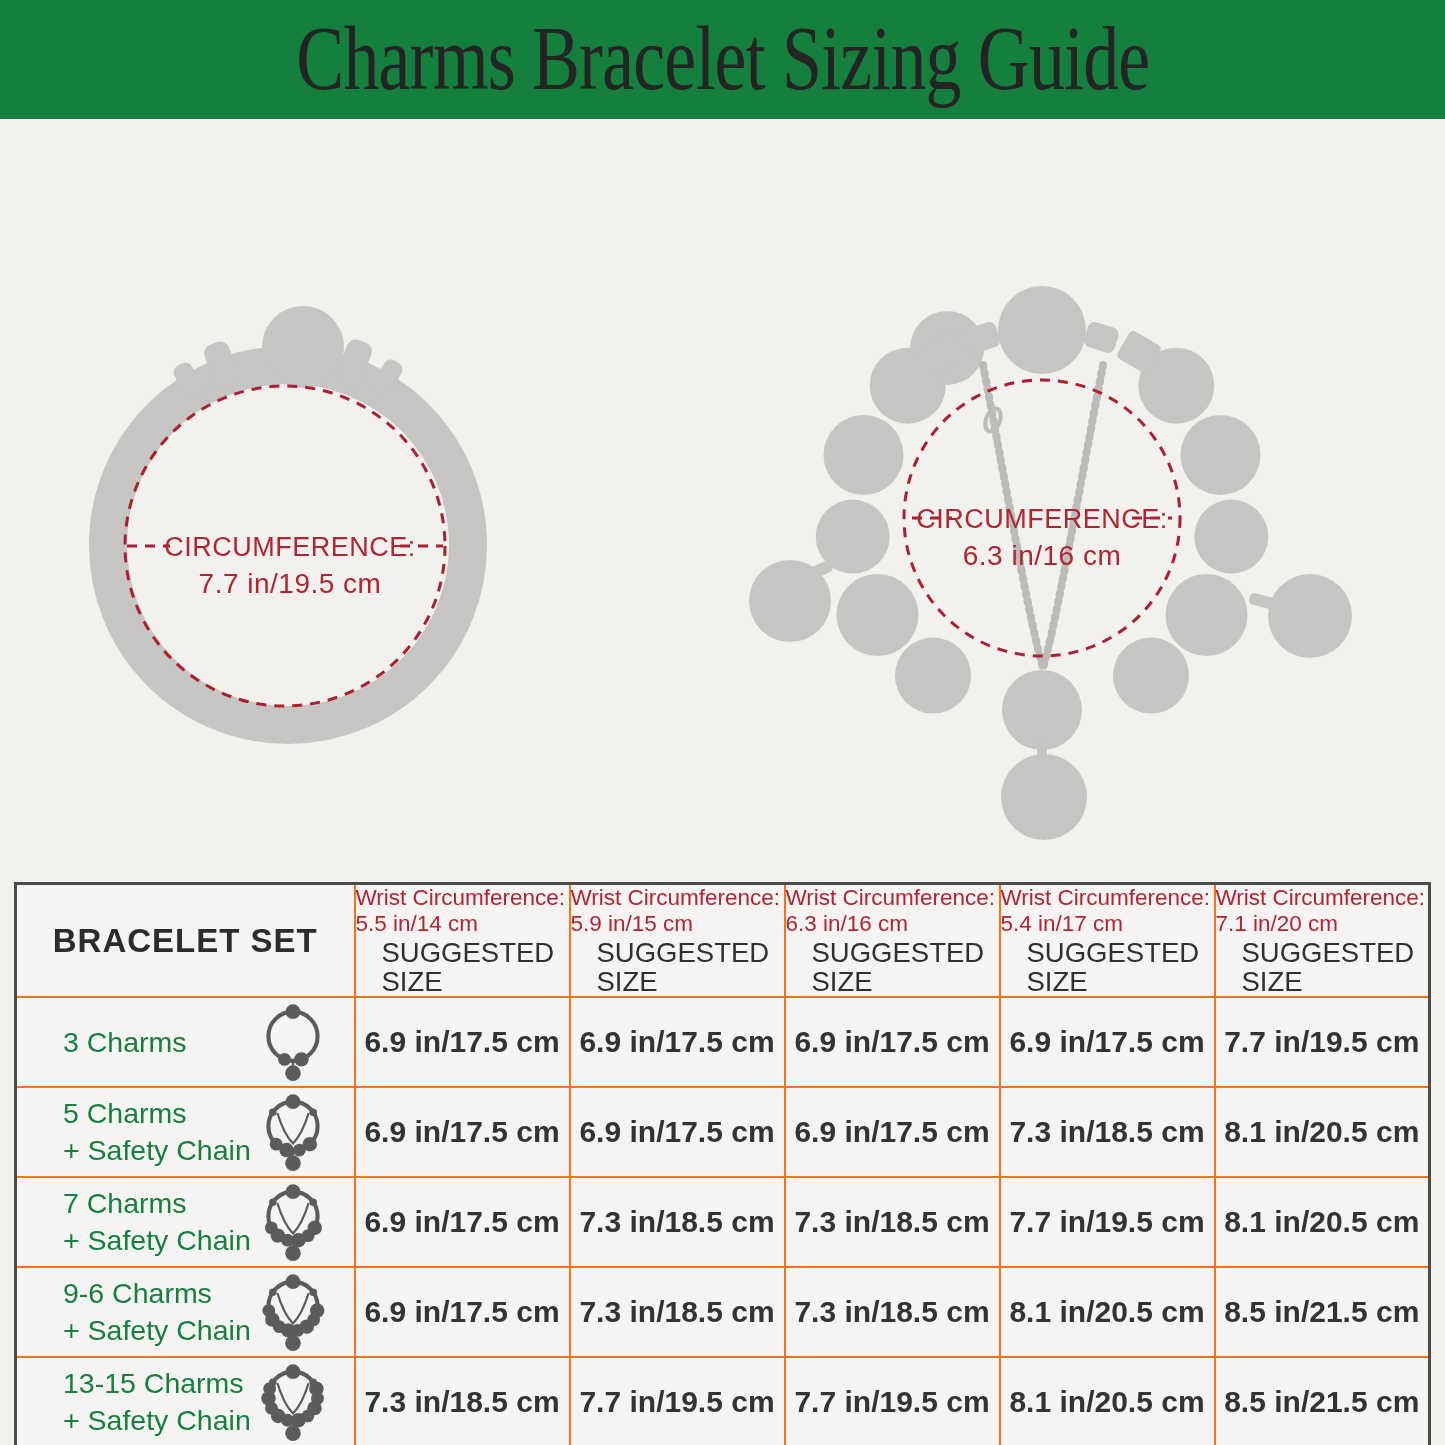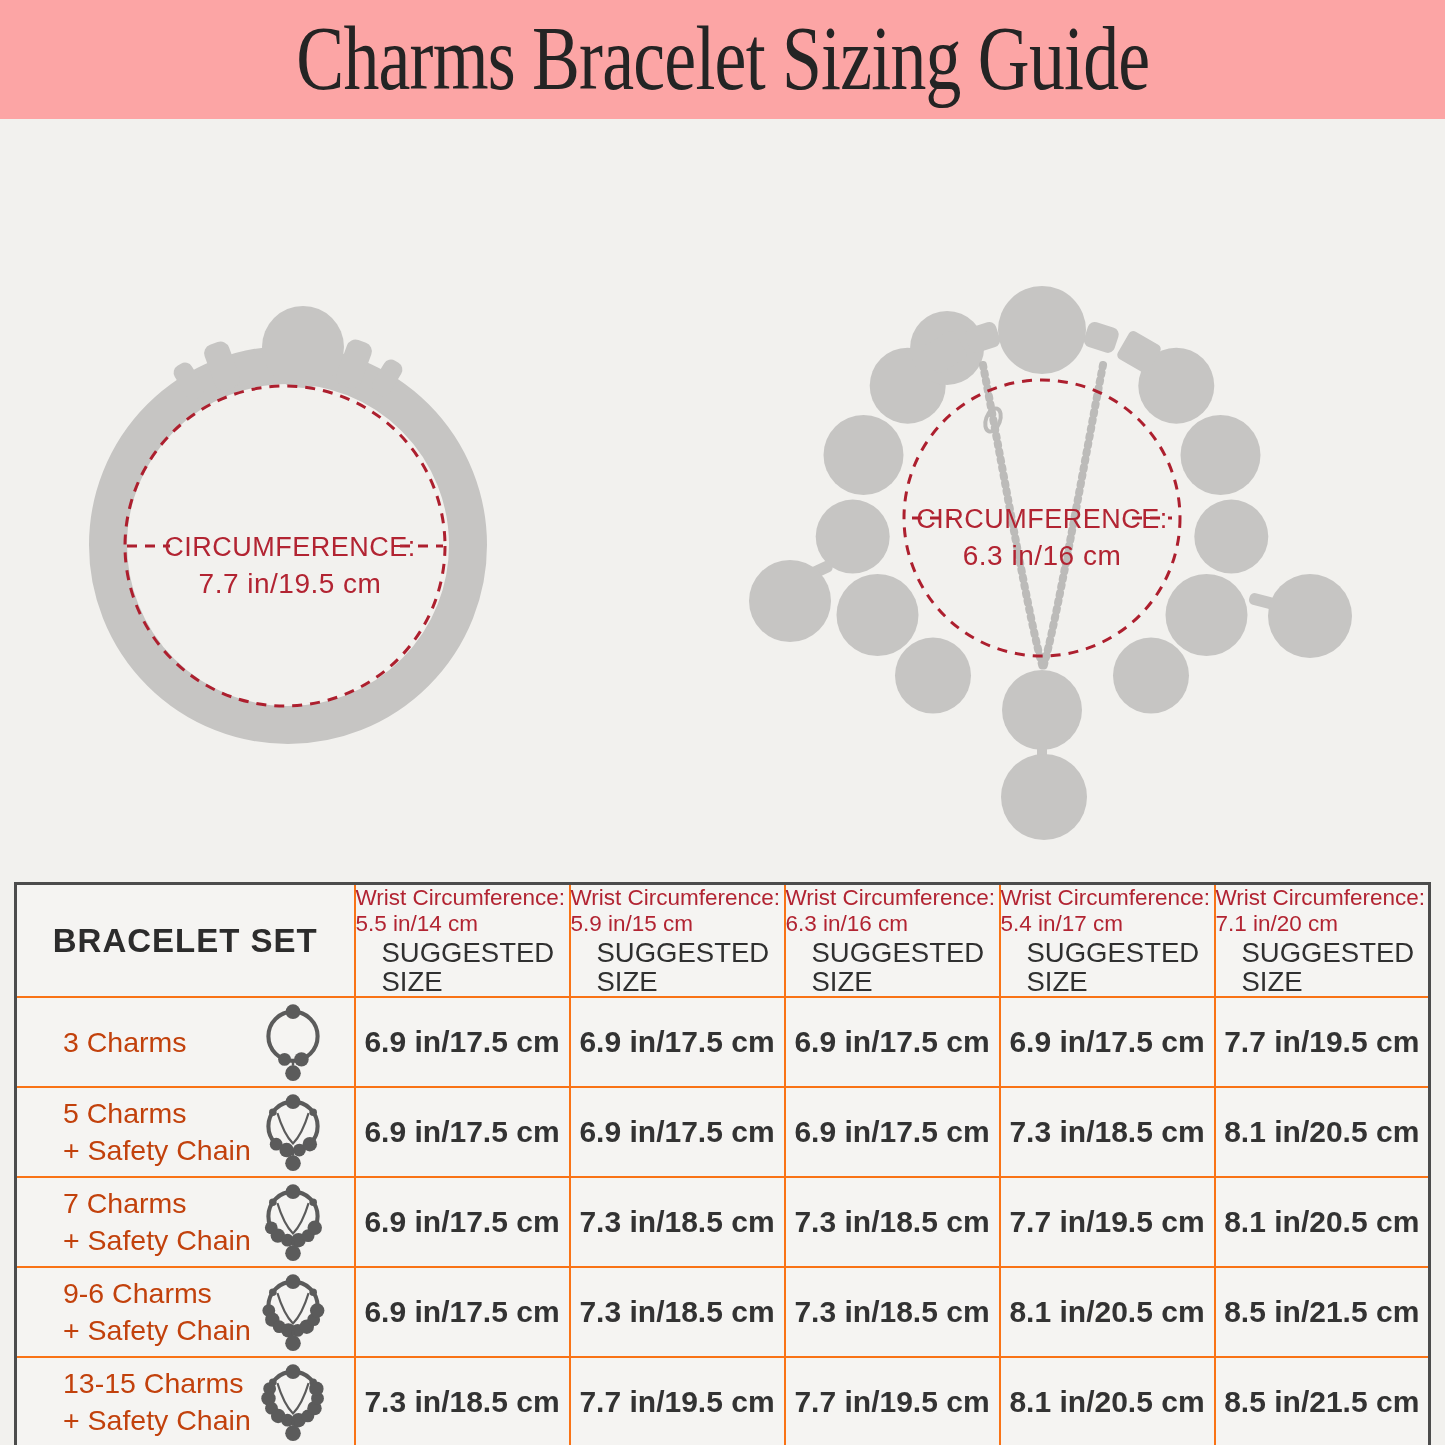--- a/index.html
+++ b/index.html
@@ -9,21 +9,21 @@
     background: #f2f1ee;
     font-family: "Liberation Sans", "DejaVu Sans", sans-serif;
     overflow: hidden;
   }
   .page { position: relative; width: 1445px; height: 1445px; }
 
   
   .band {
     position: absolute; top: 0; left: 0;
     width: 1445px; height: 119px;
-    background: #fca5a5;
+    background: #15803d;
     display: flex; align-items: center; justify-content: center;
   }
   .band h1 {
     margin: 0 0 4px 0;
     font-family: "Liberation Serif", "DejaVu Serif", serif;
     font-weight: 400;
     font-size: 92px;
     letter-spacing: -1px;
     color: #242424;
     white-space: nowrap;
@@ -83,21 +83,21 @@
   th.colhead .dark { display: block; color: #303030; font-size: 27.5px; line-height: 29px; margin-top: 2px; margin-left: 26px; }
 
   td.val { text-align: center; font-size: 30px; color: #333333; font-weight: bold; }
 
   td.labelcell .labelwrap {
     display: flex; align-items: center;
     height: 100%;
     padding-left: 46px; padding-right: 20px;
     box-sizing: border-box;
   }
-  .labellines { flex: 1; font-size: 28.5px; line-height: 37px; color: #c2410c; }
+  .labellines { flex: 1; font-size: 28.5px; line-height: 37px; color: #15803d; }
   .labellines span { display: block; }
   .labellines span:empty { display: none; }
   .rowicon svg { display: block; }
 </style>
 </head>
 <body>
 
 <div class="page">
 
   <header class="band">

